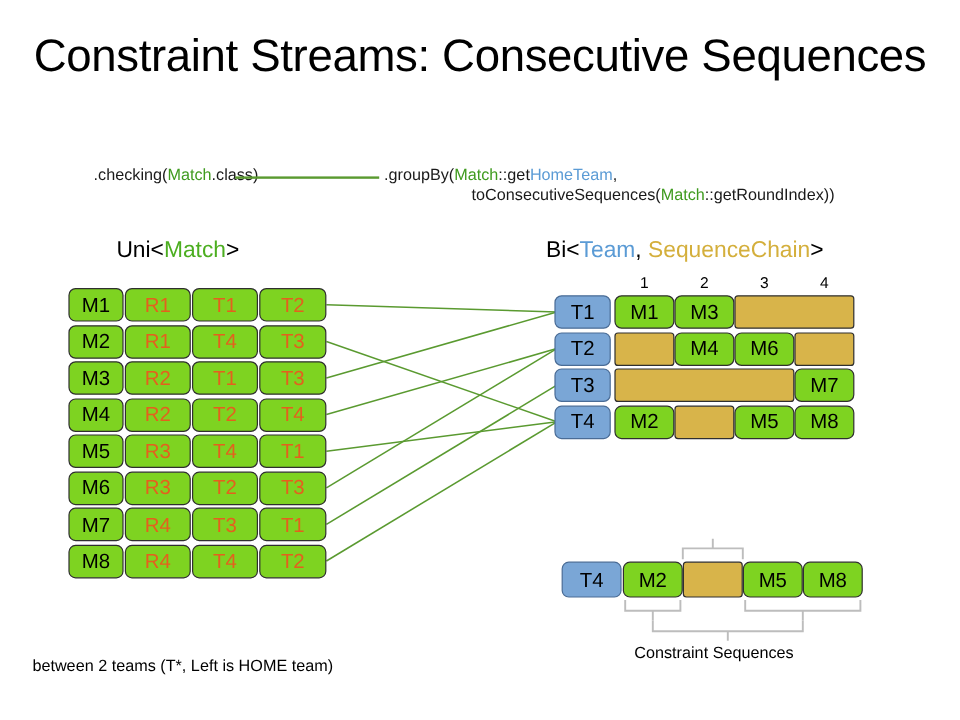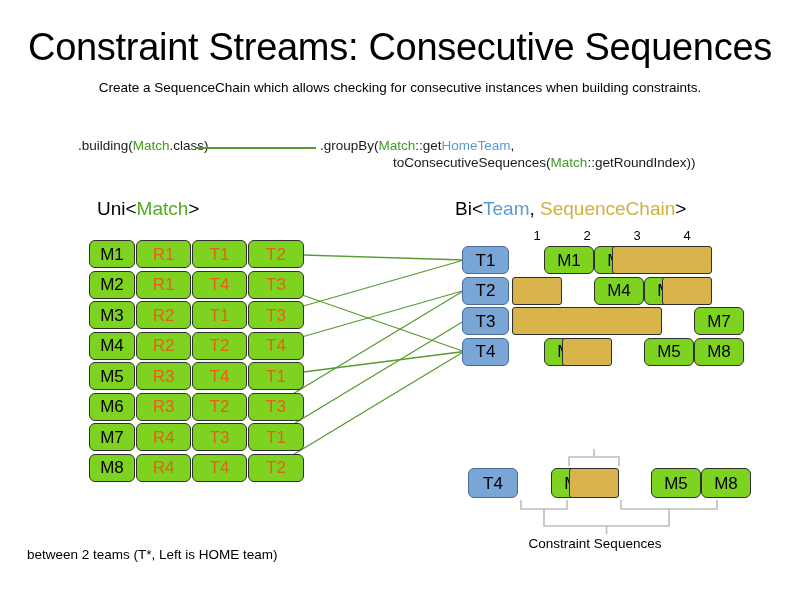--- a/index.html
+++ b/index.html
@@ -37,21 +37,21 @@
   .t-team{color:#5b9bd5;text-align:center;}
   .t-chain{color:#d4af3c;}
 
   
   .cell{
     position:absolute;box-sizing:border-box;
     border:1.4px solid #2f2f2f;border-radius:6px;
     display:flex;align-items:center;justify-content:center;
     font-size:17px;line-height:1;
   }
-  .cell.green{background:#7ed321;margin-left:32px;}
+  .cell.green{background:#7ed321;}
   .cell.gold{background:#d7b councilNONE;}
   .cell.gold{background:#d8b44a;}
   .cell.blue{background:#7aa6d6;border-color:#4a6c96;}
   .txt-black{color:#000;}
   .txt-orange{color:#e4601e;}
 
   
   #uni-table{position:absolute;left:57px;top:240px;width:212px;height:244px;}
   #uni-table .cell{height:28px;}
 
@@ -79,23 +79,22 @@
   #break-label{left:0;top:0;width:280px;}
   #cons-label{left:0;top:116px;width:280px;}
   #braces{position:absolute;left:0;top:0;width:280px;height:140px;}
 </style>
 </head>
 <body>
 
 <div id="stage">
 
   <div class="title">Constraint Streams: Consecutive Sequences</div>
-  <div class="subtitle">Create a SequenceChain which allows checking for consecutive instances when building constraints.</div>
-
-  <div class="code" id="code-foreach"><span>.building(</span><span class="g">Match</span><span>.class)</span></div>
+
+  <div class="code" id="code-foreach"><span>.checking(</span><span class="g">Match</span><span>.class)</span></div>
 
   <div id="code-connector"></div>
 
   <div class="code" id="code-tocons"><span>toConsecutiveSequences(</span><span class="g">Match</span><span>::getRoundIndex))</span></div>
 
   <div class="code" id="code-groupby"><span>.groupBy(</span><span class="g">Match</span><span>::get</span><span class="b">HomeTeam</span><span>,</span></div>
 
   <div class="sec-head" id="head-uni"><span>Uni&lt;</span><span class="t-match">Match</span><span>&gt;</span></div>
 
   <div class="sec-head" id="head-bi"><span>Bi&lt;</span><span class="t-team">Team</span><span>, </span><span class="t-chain">SequenceChain</span><span>&gt;</span></div>

